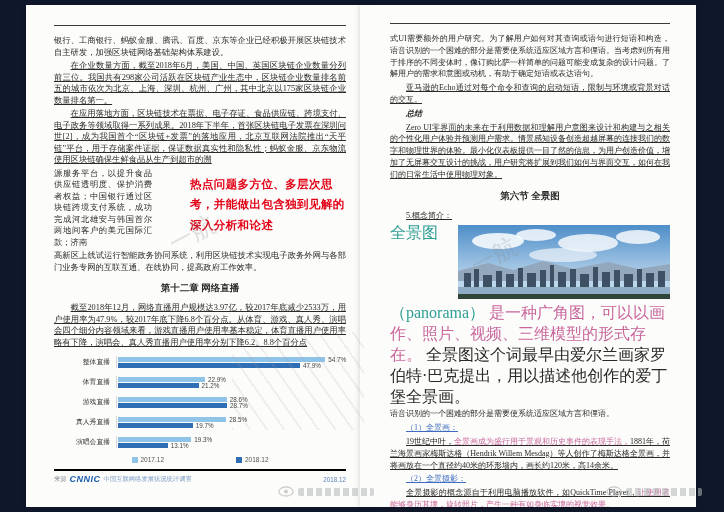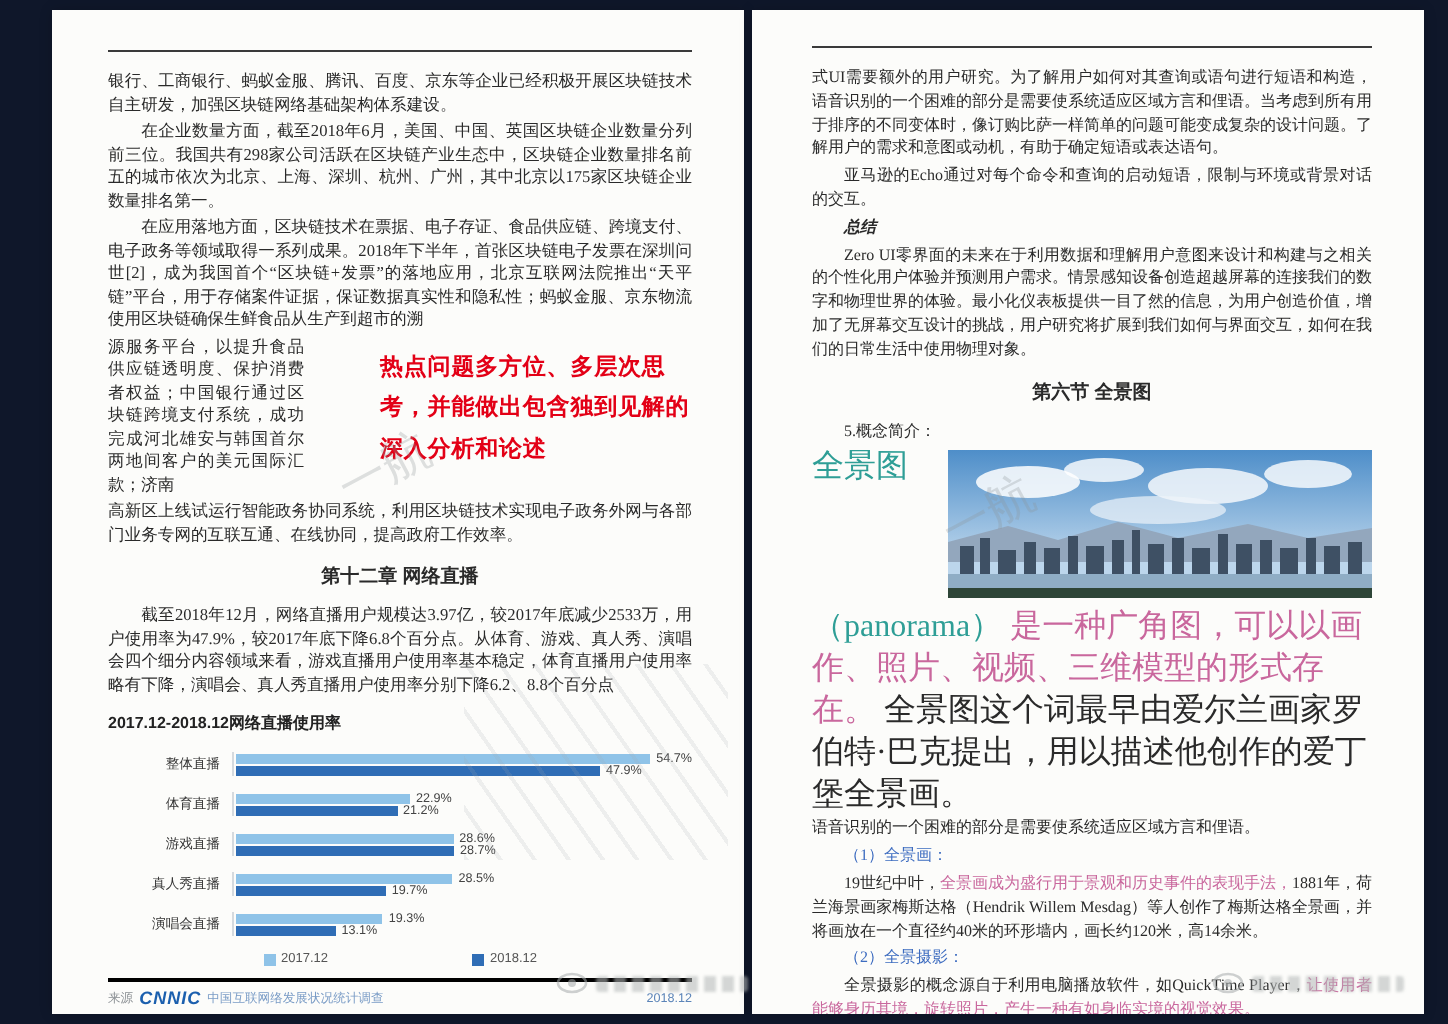--- a/index.html
+++ b/index.html
@@ -1,25 +1,25 @@
 <!DOCTYPE html>
 <html><head>
 <meta charset="utf-8">
 <style>
   html,body{margin:0;padding:0;background:#dfe2e1;}
   .canvas{position:relative;width:724px;height:512px;background:#0f172a;overflow:hidden;
           font-family:"Liberation Serif","DejaVu Serif",serif;color:#2a2a2a;}
   .page{position:absolute;top:5px;height:502px;background:#fcfcfa;box-sizing:border-box;
         box-shadow:0 0 6px rgba(0,0,0,.18);overflow:hidden;}
   .page-left{left:26px;width:346px;padding:20px 26px 0 28px;}
-  .page-right{left:376px;width:336px;padding:18px 26px 0 30px;}
+  .page-right{left:360px;width:336px;padding:18px 26px 0 30px;}
   .headrule{border-top:1.2px solid #3a3a3a;margin-bottom:9px;}
   p{margin:0 0 2px 0;font-size:8.3px;line-height:11.5px;text-align:justify;}
   .pr p{font-size:8px;line-height:11.8px;}
-  .ind{text-indent:2em;}
+  .ind{text-indent:2em;text-decoration:underline;}
   .chapter{font-size:9.5px;font-weight:bold;text-align:center;margin:9px 0 7px;
            font-family:"Liberation Sans","DejaVu Sans",sans-serif;}
   .mini-h{font-weight:bold;text-indent:2em;font-size:8.5px;margin:2px 0;font-style:italic;}
   
   .split-row{display:flex;align-items:flex-start;gap:28px;}
   .narrow-col{width:98px;flex:0 0 98px;}
   .red-note{flex:1;padding:6px 0 0 10px;color:#e30016;font-weight:bold;font-size:11.5px;
             line-height:1.8;font-family:"Liberation Sans","DejaVu Sans",sans-serif;
             letter-spacing:.4px;}
   
@@ -72,21 +72,20 @@
     <div class="split-row">
       <p class="narrow-col">源服务平台，以提升食品供应链透明度、保护消费者权益；中国银行通过区块链跨境支付系统，成功完成河北雄安与韩国首尔两地间客户的美元国际汇款；济南</p>
       <div class="red-note">热点问题多方位、多层次思考，并能做出包含独到见解的深入分析和论述</div>
     </div>
     <p>高新区上线试运行智能政务协同系统，利用区块链技术实现电子政务外网与各部门业务专网的互联互通、在线协同，提高政府工作效率。</p>
 
     <div class="chapter">第十二章  网络直播</div>
     <p class="ind">截至2018年12月，网络直播用户规模达3.97亿，较2017年底减少2533万，用户使用率为47.9%，较2017年底下降6.8个百分点。从体育、游戏、真人秀、演唱会四个细分内容领域来看，游戏直播用户使用率基本稳定，体育直播用户使用率略有下降，演唱会、真人秀直播用户使用率分别下降6.2、8.8个百分点</p>
 
     <div class="chart">
-      <div class="chart-title">2017.12-2018.12网络直播使用率</div>
       <div>
           <div class="crow">
             <div class="clab">整体直播</div>
             <div class="cbars">
               <div class="cline">
                 <div class="cbar" style="width: 91.1667%; background: rgb(143, 195, 232);"></div>
                 <span class="cval">54.7%</span>
               </div>
               <div class="cline">
                 <div class="cbar" style="width: 79.8333%; background: rgb(47, 109, 181);"></div>

